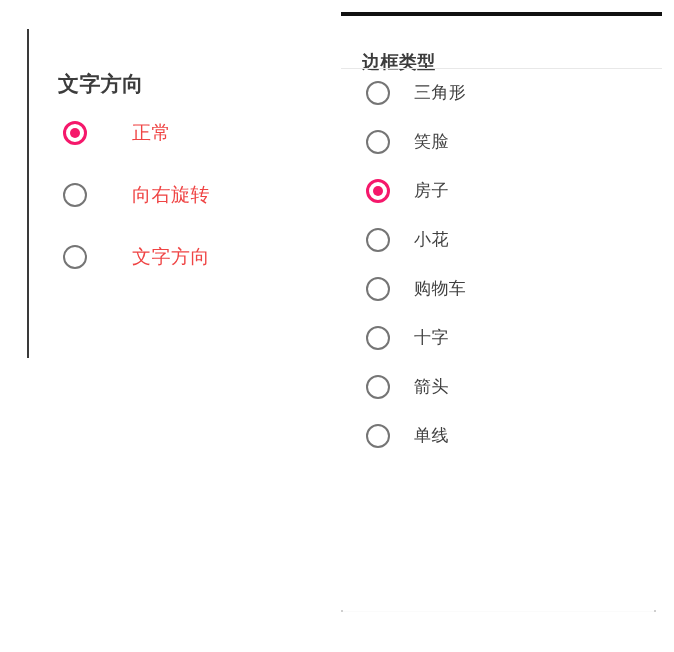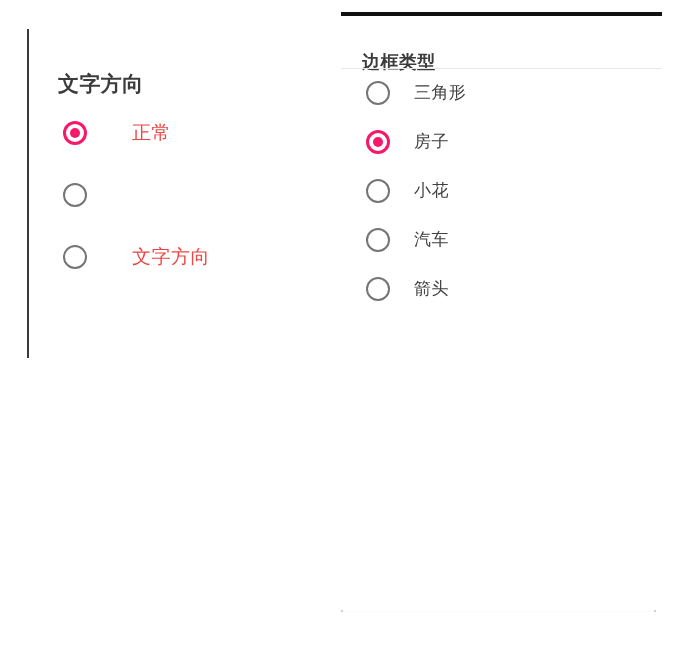--- a/index.html
+++ b/index.html
@@ -189,20 +189,21 @@
       <div class="radio-row">
         <span class="radio-mark selected">
           <span class="radio-dot"></span>
         </span>
         <span class="radio-label">正常</span>
       </div>
       <div class="radio-row">
         <span class="radio-mark">
           <span class="radio-dot"></span>
         </span>
+        <span class="radio-label">向右旋转</span>
       </div>
       <div class="radio-row">
         <span class="radio-mark">
           <span class="radio-dot"></span>
         </span>
         <span class="radio-label">文字方向</span>
       </div>
     </div>
 </section>
 
@@ -215,39 +216,57 @@
   <div class="title-divider"></div>
 
   <div class="radio-list">
       <div class="radio-row">
         <span class="radio-mark">
           <span class="radio-dot"></span>
         </span>
         <span class="radio-label">三角形</span>
       </div>
       <div class="radio-row">
+        <span class="radio-mark">
+          <span class="radio-dot"></span>
+        </span>
+        <span class="radio-label">笑脸</span>
+      </div>
+      <div class="radio-row">
         <span class="radio-mark selected">
           <span class="radio-dot"></span>
         </span>
         <span class="radio-label">房子</span>
       </div>
       <div class="radio-row">
         <span class="radio-mark">
           <span class="radio-dot"></span>
         </span>
         <span class="radio-label">小花</span>
       </div>
       <div class="radio-row">
         <span class="radio-mark">
           <span class="radio-dot"></span>
         </span>
-        <span class="radio-label">汽车</span>
+        <span class="radio-label">购物车</span>
+      </div>
+      <div class="radio-row">
+        <span class="radio-mark">
+          <span class="radio-dot"></span>
+        </span>
+        <span class="radio-label">十字</span>
       </div>
       <div class="radio-row">
         <span class="radio-mark">
           <span class="radio-dot"></span>
         </span>
         <span class="radio-label">箭头</span>
+      </div>
+      <div class="radio-row">
+        <span class="radio-mark">
+          <span class="radio-dot"></span>
+        </span>
+        <span class="radio-label">单线</span>
       </div>
     </div>
 
   <div class="bottom-divider"></div>
 </section>
 
 </body></html>

